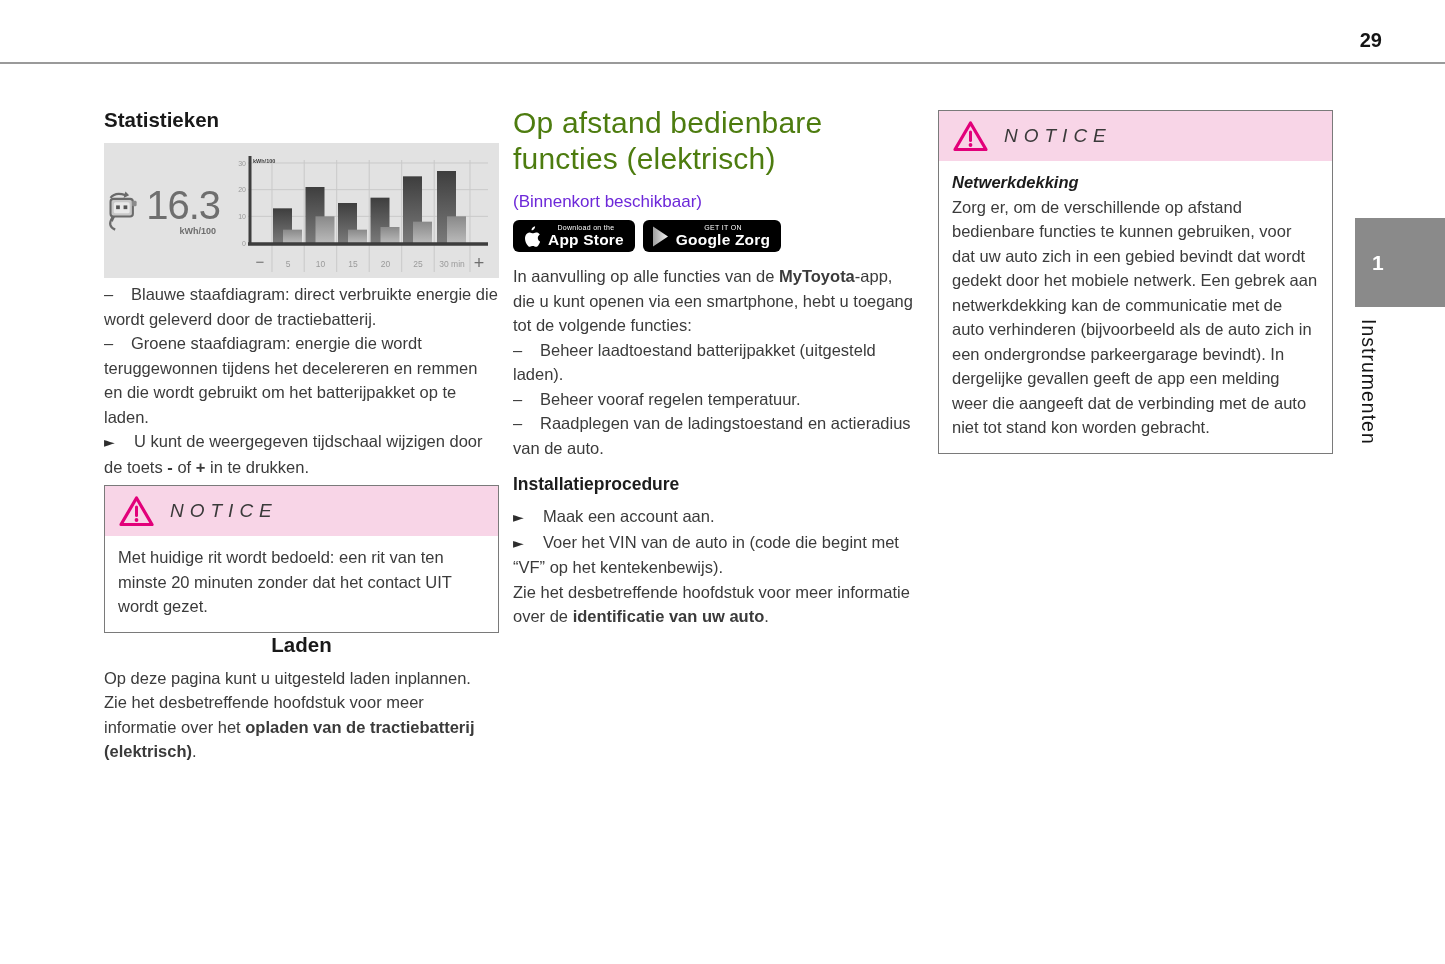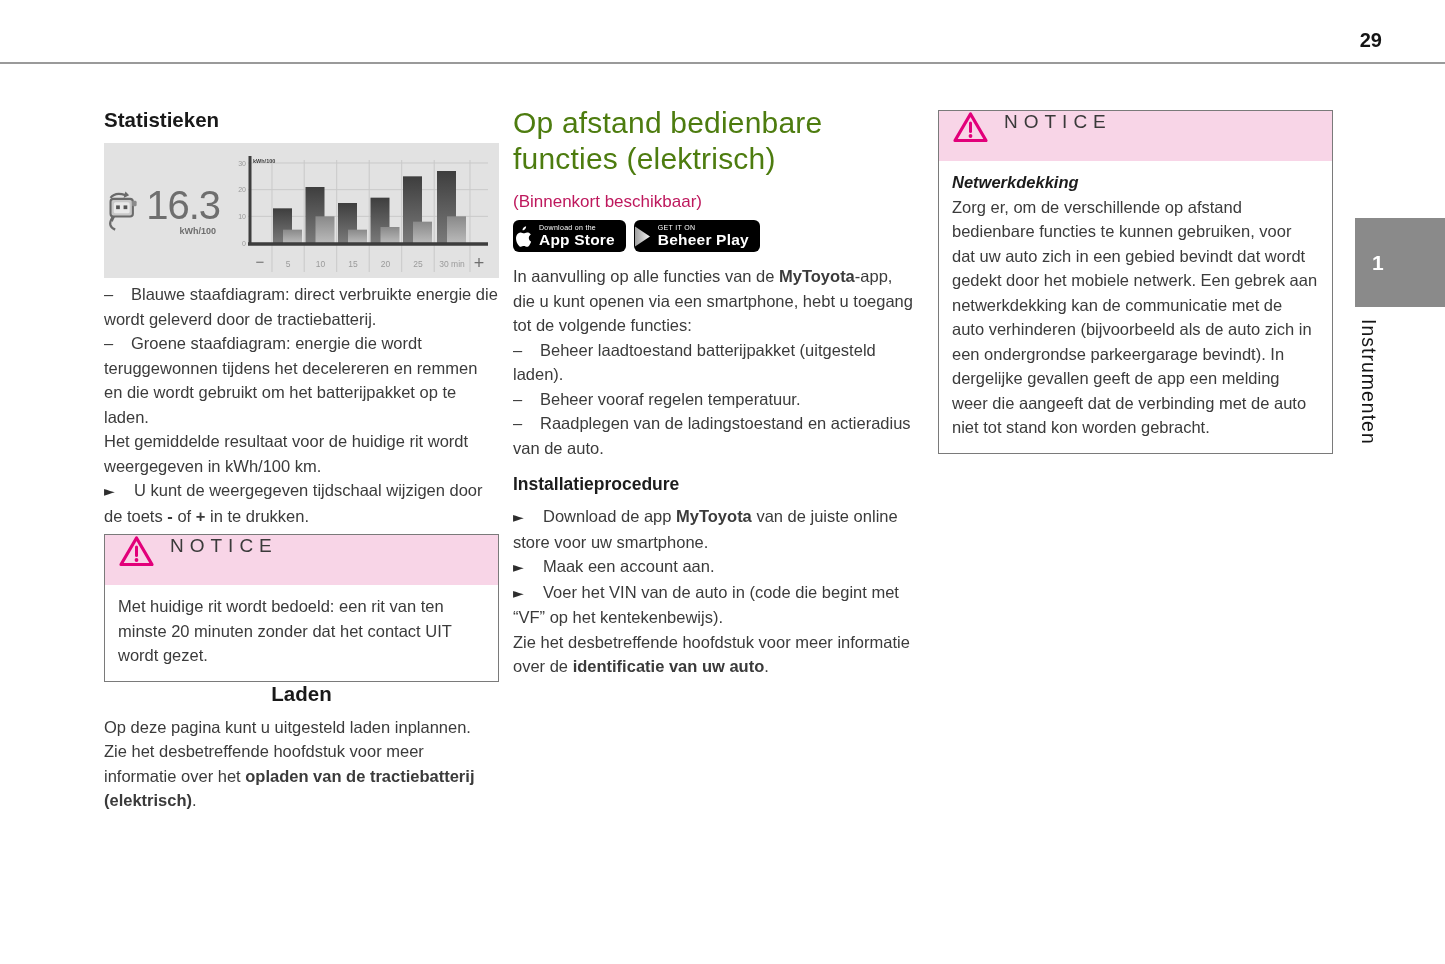--- a/index.html
+++ b/index.html
@@ -19,33 +19,33 @@
   .marker-arrow{display:inline-block;width:30px;font-size:14px;
                 font-family:"DejaVu Sans", sans-serif;color:#2e2e2e;}
 
   .figure{margin-top:11px;height:135px;background:#e2e2e2;display:flex;align-items:center;}
   .fig-left{width:116px;display:flex;align-items:center;justify-content:center;}
   .fig-num-wrap{margin-left:3px;}
   .fig-num{font-size:40px;line-height:40px;color:#6e6e6e;letter-spacing:-1px;}
   .fig-unit{font-size:9px;font-weight:bold;color:#6e6e6e;text-align:right;margin-top:1px;padding-right:4px;}
 
   .notice{border:1.5px solid #7a7a7a;background:#fff;}
-  .notice-head{background:#f8d5e7;height:50px;display:flex;padding-left:13px;}
+  .notice-head{background:#f8d5e7;height:50px;display:flex;align-items:center;padding-left:13px;font-style:italic;}
   .notice-label{font-size:19px;letter-spacing:6px;color:#3a3a3a;margin-left:15px;}
   .notice-body{padding:9px 14px 13px 13px;font-size:16.5px;line-height:24.5px;color:#3b3b3b;}
   .notice-sub{font-weight:bold;color:#1c1c1c;font-style:italic;}
   .mt-notice{margin-top:6px;}
 
   .laden-h{margin-top:27px;text-align:center;}
 
   .gray-title{font-size:30px;line-height:36px;font-weight:400;color:#4d7c0f;margin:0;letter-spacing:.2px;}
-  .subtitle{font-size:17px;margin:15px 0 0 0;color:#be185d;}
+  .subtitle{font-size:17px;margin:15px 0 0 0;color:#6d28d9;}
   .badges{display:flex;gap:8px;margin-top:8px;}
   .badge{height:32px;background:#000;border-radius:6px;display:flex;align-items:center;
-         padding:0 11px 0 0;gap:7px;}
+         padding:0 11px 0 9px;gap:7px;text-align:center;}
   .badge-text{color:#fff;}
   .badge-l1{font-size:7px;line-height:8px;letter-spacing:.3px;}
   .badge-l2{font-size:15.5px;line-height:16px;font-weight:bold;letter-spacing:.2px;}
   .mt12{margin-top:12px;}
   .proc-heading{font-size:17.5px;font-weight:bold;color:#1c1c1c;margin:14px 0 9px 0;}
 
   .tab{position:absolute;left:1355px;top:218px;width:90px;height:89px;background:#8a8a8a;
        color:#fff;display:flex;align-items:center;padding-left:17px;box-sizing:border-box;
        font-size:21px;font-weight:bold;}
   .vlabel{position:absolute;left:1357px;top:319px;writing-mode:vertical-rl;
@@ -132,21 +132,20 @@
           </g>
       </svg>
     </div>
 
     <p class="body" style="margin-top:4px;">
       <span class="marker">–</span><span>Blauwe staafdiagram: direct verbruikte energie die wordt geleverd door de tractiebatterij.</span>
     </p>
     <p class="body">
       <span class="marker">–</span><span>Groene staafdiagram: energie die wordt teruggewonnen tijdens het decelereren en remmen en die wordt gebruikt om het batterijpakket op te laden.</span>
     </p>
-    <p class="body">Het gemiddelde resultaat voor de huidige rit wordt weergegeven in kWh/100 km.</p>
     <p class="body">
       <span class="marker-arrow">►</span><span>U kunt de weergegeven tijdschaal wijzigen door de toets </span><span class="b">-</span><span> of </span><span class="b">+</span><span> in te drukken.</span>
     </p>
 
     <div class="notice mt-notice">
       <div class="notice-head">
         <svg width="37" height="33" viewBox="0 0 37 33">
           <path d="M18.5 3 L34 29.5 L3 29.5 Z" fill="none" stroke="#e2007a" stroke-width="3.2" stroke-linejoin="round"></path>
           <line x1="18.5" y1="12" x2="18.5" y2="20.5" stroke="#e2007a" stroke-width="3" stroke-linecap="round"></line>
           <circle cx="18.5" cy="25" r="1.9" fill="#e2007a"></circle>
@@ -182,42 +181,39 @@
           <defs>
               <linearGradient id="gPlay" x1="0" y1="0" x2="1" y2="0">
             <stop offset="0" stop-color="#9e9e9e"></stop>
                 <stop offset="1" stop-color="#f5f5f5"></stop>
           </linearGradient>
             </defs>
           <polygon points="1,0.5 1,20.5 16,10.5" fill="url(#gPlay)"></polygon>
         </svg>
         <div class="badge-text">
           <div class="badge-l1">GET IT ON</div>
-          <div class="badge-l2">Beheer Play</div>
+          <div class="badge-l2">Google Zorg</div>
         </div>
       </div>
     </div>
 
     <p class="body mt12">
       <span>In aanvulling op alle functies van de </span><span class="b">MyToyota</span><span>-app, die u kunt openen via een smartphone, hebt u toegang tot de volgende functies:</span>
     </p>
     <p class="body">
       <span class="marker">–</span><span>Beheer laadtoestand batterijpakket (uitgesteld laden).</span>
     </p>
     <p class="body">
       <span class="marker">–</span><span>Beheer vooraf regelen temperatuur.</span>
     </p>
     <p class="body">
       <span class="marker">–</span><span>Raadplegen van de ladingstoestand en actieradius van de auto.</span>
     </p>
 
     <h3 class="proc-heading">Installatieprocedure</h3>
-    <p class="body">
-      <span class="marker-arrow">►</span><span>Download de app </span><span class="b">MyToyota</span><span> van de juiste online store voor uw smartphone.</span>
-    </p>
     <p class="body">
       <span class="marker-arrow">►</span><span>Maak een account aan.</span>
     </p>
     <p class="body">
       <span class="marker-arrow">►</span><span>Voer het VIN van de auto in (code die begint met “VF” op het kentekenbewijs).</span>
     </p>
     <p class="body">
       <span>Zie het desbetreffende hoofdstuk voor meer informatie over de </span><span class="b">identificatie van uw auto</span><span>.</span>
     </p>
   </div>

